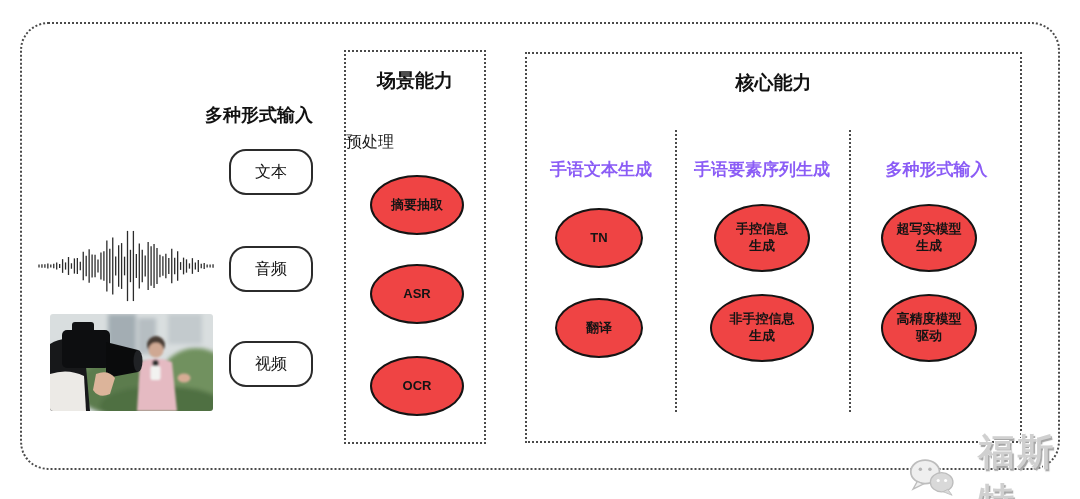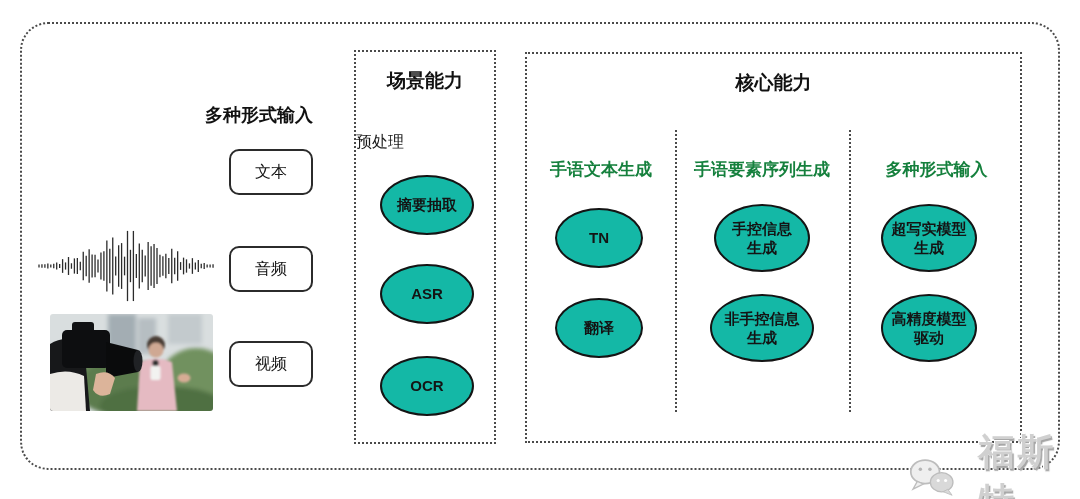--- a/index.html
+++ b/index.html
@@ -27,33 +27,33 @@
   .input-label {
     position: absolute; left: 205px; top: 103px; width: 125px;
     font-size: 18px; font-weight: 700; text-align: left; color: #111;
   }
   .sample-text {
     position: absolute; left: 42px; top: 156px; width: 180px;
     font-size: 21px; font-weight: 500; letter-spacing: 0.5px; color: #151515;
   }
   .io-box {
     position: absolute; left: 229px; width: 84px; height: 46px;
-    border: 2px solid #2b2b2b; border-radius: 10px; background: #fff;
+    border: 2px solid #2b2b2b; border-radius: 17px; background: #fff;
     display: flex; align-items: center; justify-content: center;
     font-size: 16px; font-weight: 500; color: #141414;
   }
   .node {
     position: absolute; border: 2.5px solid #141414; border-radius: 50%;
-    background: #14b8a6; display: flex; align-items: center; justify-content: center;
-    text-align: center; font-size: 15px; font-weight: 600; color: #141414;
+    background: #ef4444; display: flex; align-items: center; justify-content: center;
+    text-align: center; font-size: 13px; font-weight: 600; color: #141414;
     white-space: pre-line; line-height: 1.3;
   }
   .col-header {
     position: absolute; text-align: center; font-size: 17px;
-    font-weight: 600; color: #15803d;
+    font-weight: 600; color: #8b5cf6;
   }
   .col-divider {
     position: absolute; top: 76px; height: 282px; width: 0;
     border-left: 2px dotted #4a4a4a;
   }
   .waveform { position: absolute; left: 36px; top: 229px; }
   .video-thumb {
     position: absolute; left: 50px; top: 314px; width: 163px; height: 97px;
     border-radius: 3px; overflow: hidden;
   }
@@ -185,21 +185,21 @@
   <div class="io-box" style="top:149px">
     <span>文本</span>
   </div>
   <div class="io-box" style="top:246px">
     <span>音频</span>
   </div>
   <div class="io-box" style="top:341px">
     <span>视频</span>
   </div>
 
-  <div class="dash-box" style="left:354px; top:50px; width:142px; height:394px">
+  <div class="dash-box" style="left:344px; top:50px; width:142px; height:394px">
     <div class="box-title" style="top:16px">场景能力</div>
     <div class="sub-label" style="top:80px">预处理</div>
     <div class="node" style="left:24px; top:123px; width:94px; height:60px">摘要抽取</div>
     <div class="node" style="left:24px; top:212px; width:94px; height:60px">ASR</div>
     <div class="node" style="left:24px; top:304px; width:94px; height:60px">OCR</div>
   </div>
 
   <div class="dash-box" style="left:525px; top:52px; width:497px; height:391px">
     <div class="box-title" style="top:16px">核心能力</div>
 

